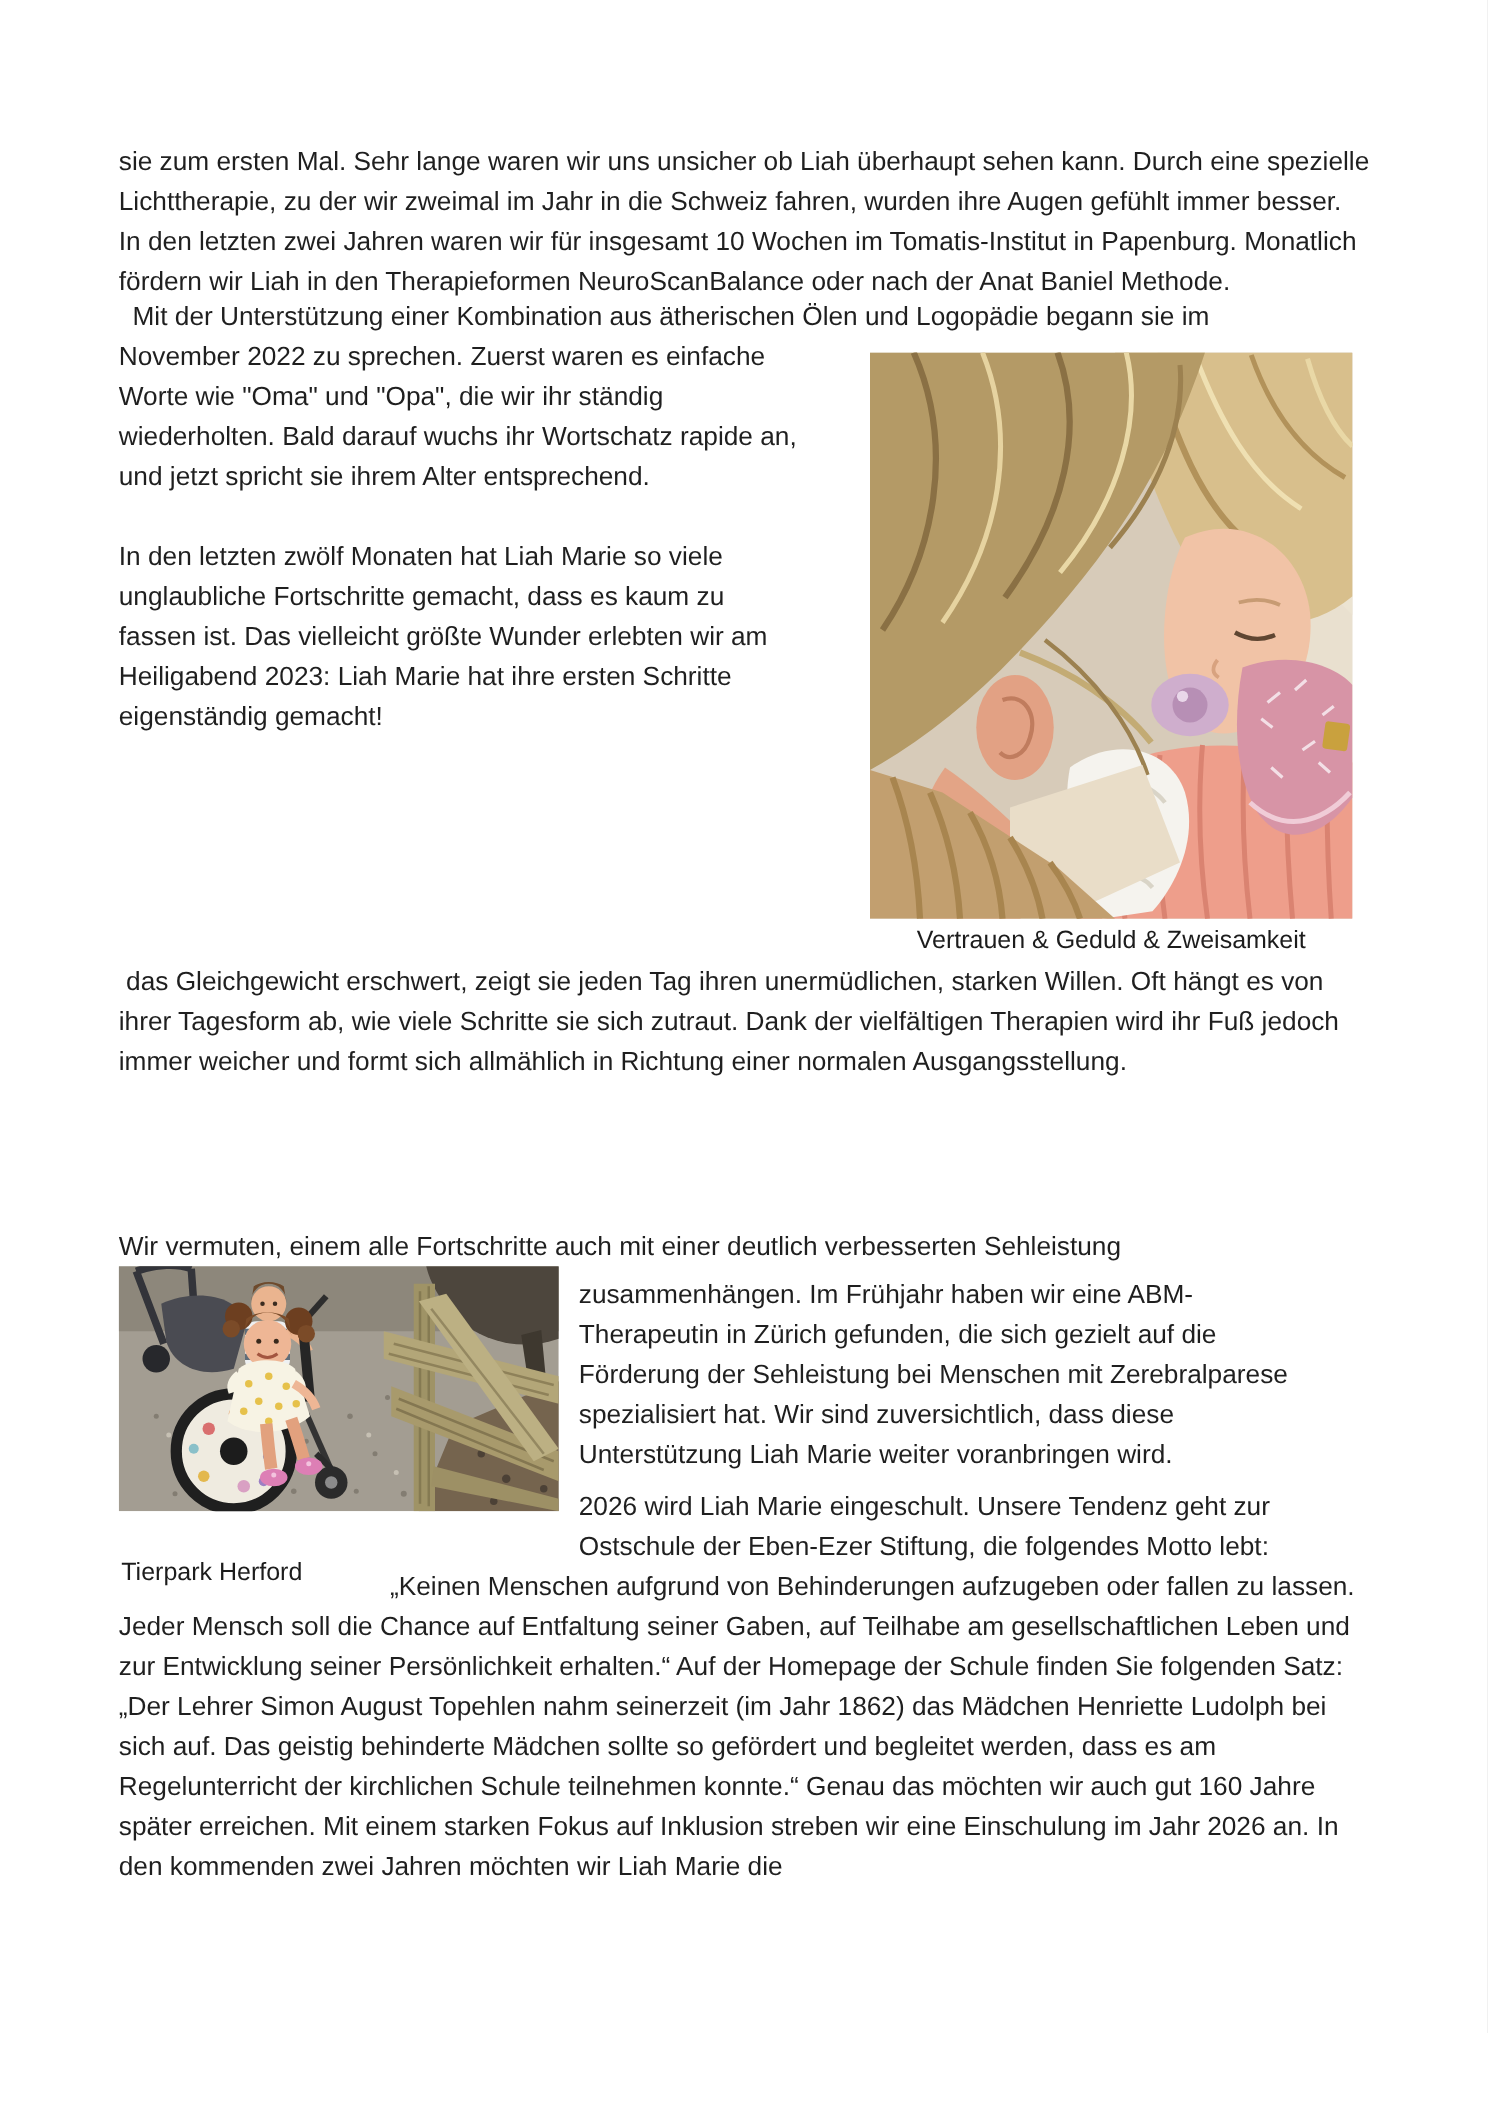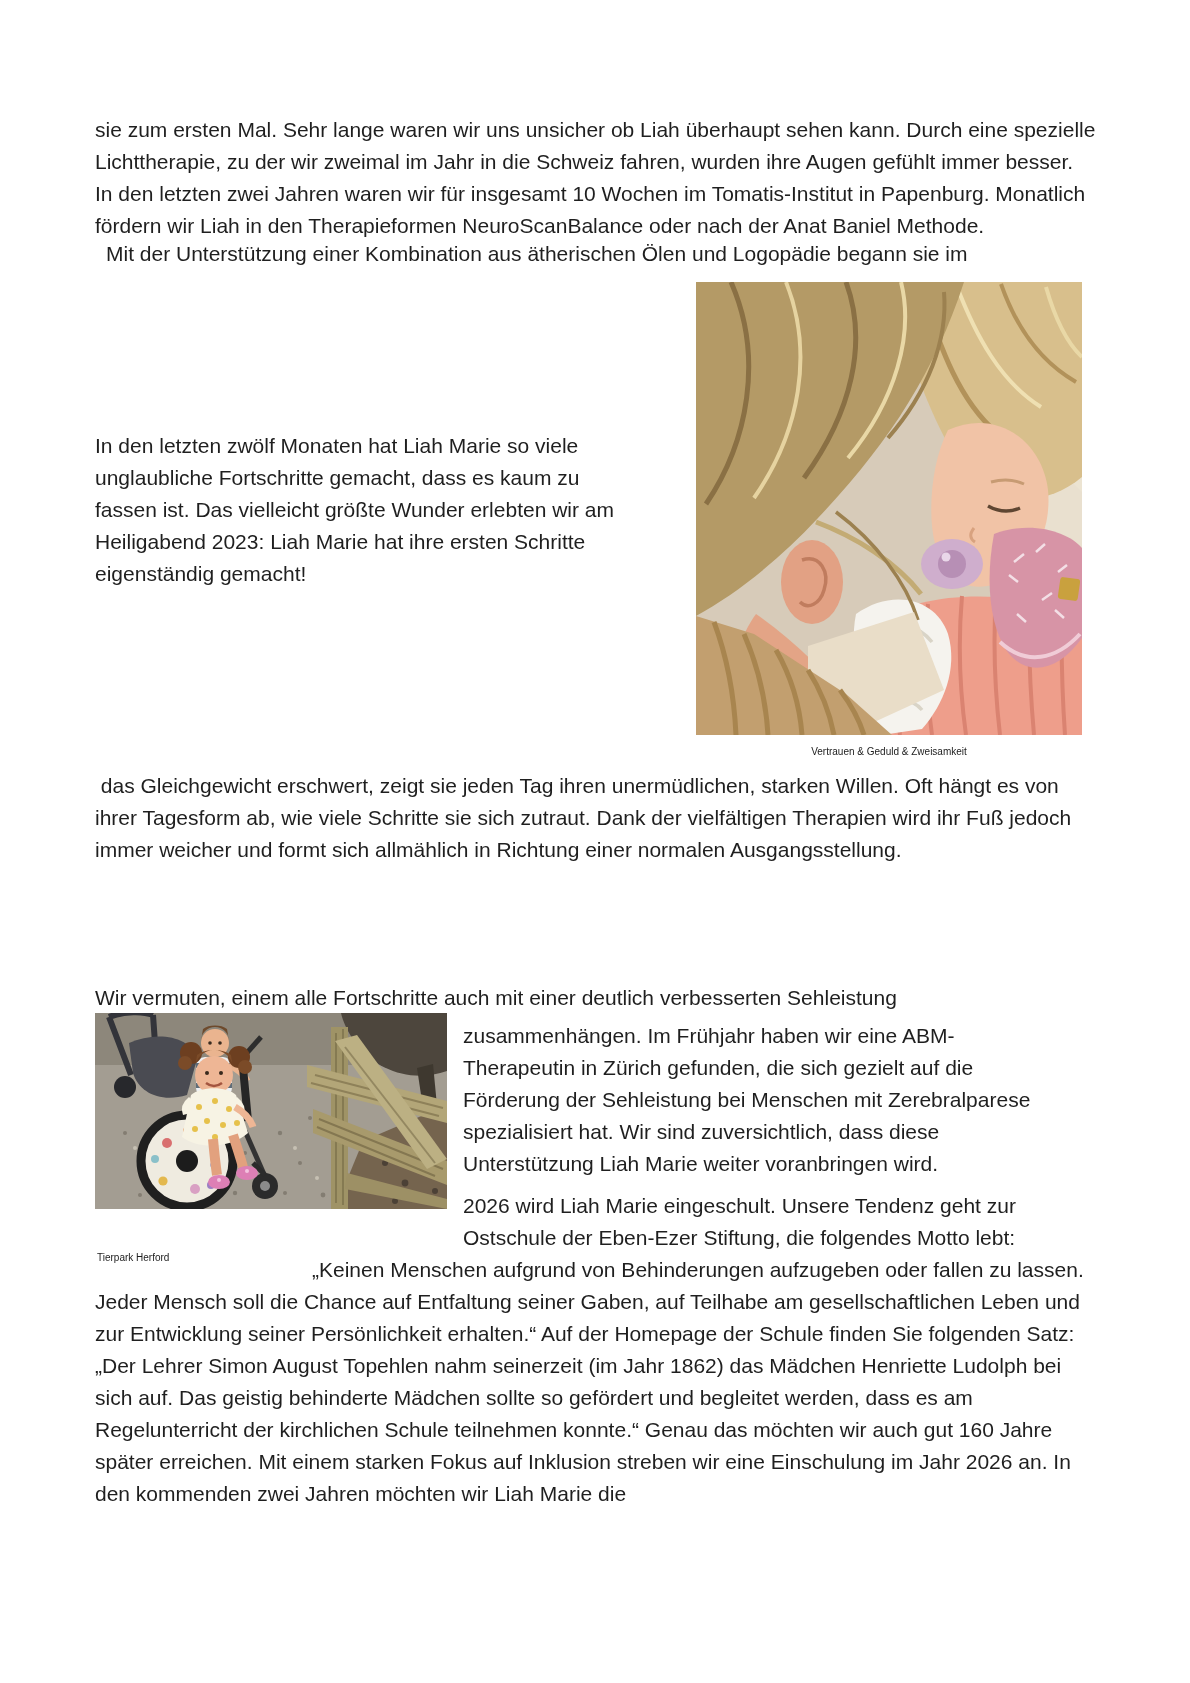--- a/index.html
+++ b/index.html
@@ -25,35 +25,36 @@
   .p6 {left:95px;top:902px;width:1001px;}
   .p7a{left:95px;top:982px;width:1001px;}
   .p7b{left:463px;top:1020px;width:592px;}
   .p8a{left:463px;top:1190px;width:592px;}
   .p8b{left:95px;top:1254px;width:1001px;text-indent:217px;}
   figure{margin:0;padding:0;position:absolute;}
   .fig1{left:696px;top:282px;width:386px;}
   .fig2{left:95px;top:1013px;width:352px;}
   .photo{display:block;}
   figcaption{
-    font-size:10px;
+    font-size:20px;
     line-height:22px;
     color:#1c1c1c;
     white-space:nowrap;
   }
   .fig1 figcaption{margin-top:6px;text-align:center;}
   .fig2 figcaption{margin-top:38px;text-align:left;padding-left:2px;}
 </style>
 </head>
 <body>
 
 <div class="page">
 
   <p class="para p1">sie zum ersten Mal. Sehr lange waren wir uns unsicher ob Liah überhaupt sehen kann. Durch eine spezielle Lichttherapie, zu der wir zweimal im Jahr in die Schweiz fahren, wurden ihre Augen gefühlt immer besser. In den letzten zwei Jahren waren wir für insgesamt 10 Wochen im Tomatis-Institut in Papenburg. Monatlich fördern wir Liah in den Therapieformen NeuroScanBalance oder nach der Anat Baniel Methode.</p>
   <p class="para p2a">Mit der Unterstützung einer Kombination aus ätherischen Ölen und Logopädie begann sie im</p>
+  <p class="para p2b">November 2022 zu sprechen. Zuerst waren es einfache Worte wie "Oma" und "Opa", die wir ihr ständig wiederholten. Bald darauf wuchs ihr Wortschatz rapide an, und jetzt spricht sie ihrem Alter entsprechend.</p>
   <p class="para p3">In den letzten zwölf Monaten hat Liah Marie so viele unglaubliche Fortschritte gemacht, dass es kaum zu fassen ist. Das vielleicht größte Wunder erlebten wir am Heiligabend 2023: Liah Marie hat ihre ersten Schritte eigenständig gemacht!</p>
   <p class="para p5">&nbsp;das Gleichgewicht erschwert, zeigt sie jeden Tag ihren unermüdlichen, starken Willen. Oft hängt es von ihrer Tagesform ab, wie viele Schritte sie sich zutraut. Dank der vielfältigen Therapien wird ihr Fuß jedoch immer weicher und formt sich allmählich in Richtung einer normalen Ausgangsstellung.</p>
   <p class="para p7a">Wir vermuten, einem alle Fortschritte auch mit einer deutlich verbesserten Sehleistung</p>
   <p class="para p7b">zusammenhängen. Im Frühjahr haben wir eine ABM-Therapeutin in Zürich gefunden, die sich gezielt auf die Förderung der Sehleistung bei Menschen mit Zerebralparese spezialisiert hat. Wir sind zuversichtlich, dass diese Unterstützung Liah Marie weiter voranbringen wird.</p>
   <p class="para p8a">2026 wird Liah Marie eingeschult. Unsere Tendenz geht zur Ostschule der Eben-Ezer Stiftung, die folgendes Motto lebt:</p>
   <p class="para p8b">„Keinen Menschen aufgrund von Behinderungen aufzugeben oder fallen zu lassen. Jeder Mensch soll die Chance auf Entfaltung seiner Gaben, auf Teilhabe am gesellschaftlichen Leben und zur Entwicklung seiner Persönlichkeit erhalten.“ Auf der Homepage der Schule finden Sie folgenden Satz: „Der Lehrer Simon August Topehlen nahm seinerzeit (im Jahr 1862) das Mädchen Henriette Ludolph bei sich auf. Das geistig behinderte Mädchen sollte so gefördert und begleitet werden, dass es am Regelunterricht der kirchlichen Schule teilnehmen konnte.“ Genau das möchten wir auch gut 160 Jahre später erreichen. Mit einem starken Fokus auf Inklusion streben wir eine Einschulung im Jahr 2026 an. In den kommenden zwei Jahren möchten wir Liah Marie die</p>
 
   <figure class="fig1">
     <svg class="photo" width="386" height="453" viewBox="0 0 386 453" role="img">
       <rect width="386" height="453" fill="#d7cbb9"></rect>

